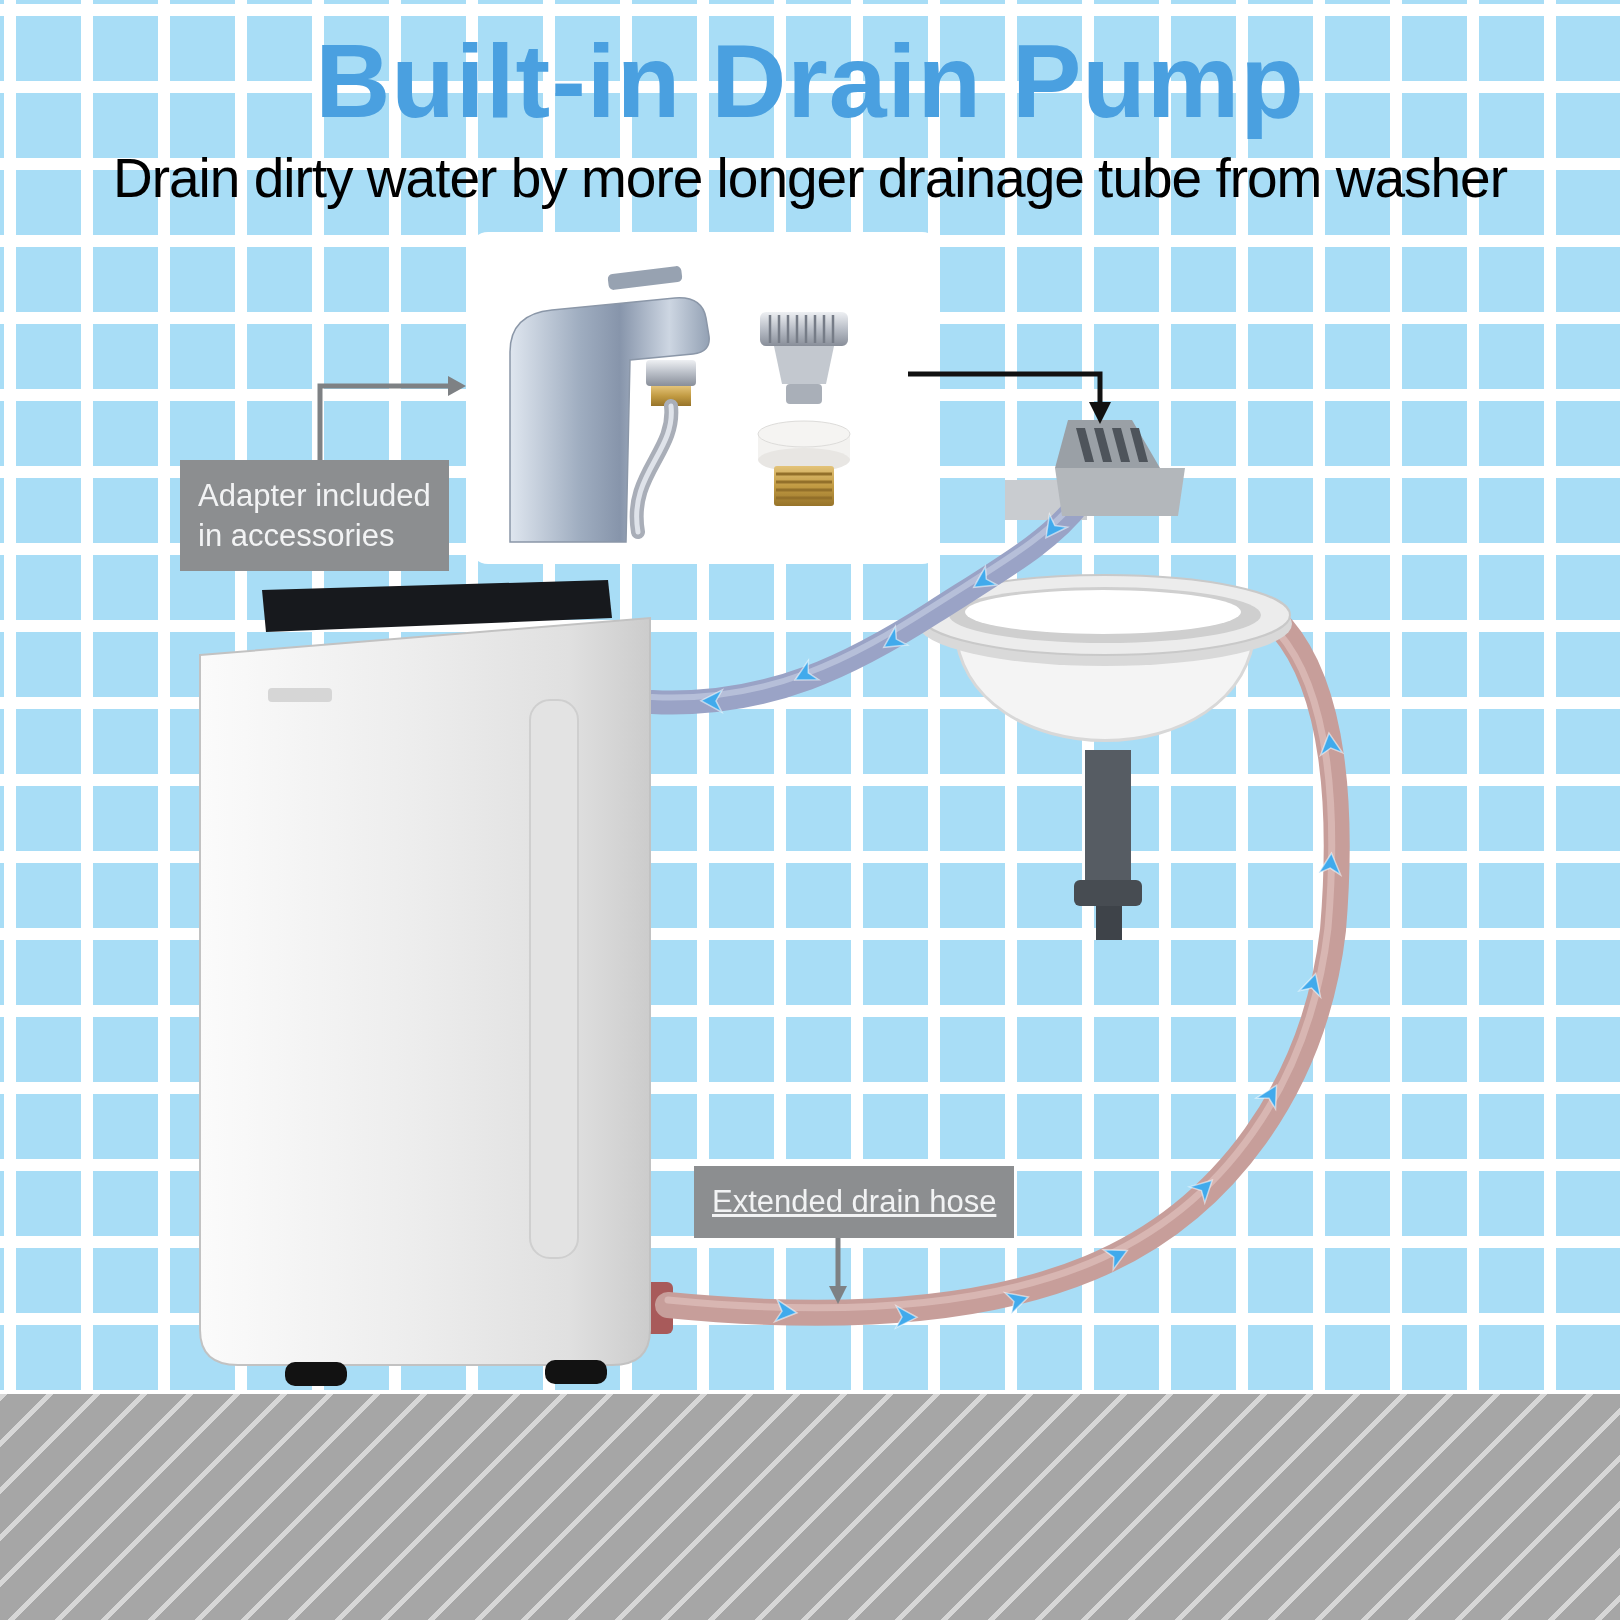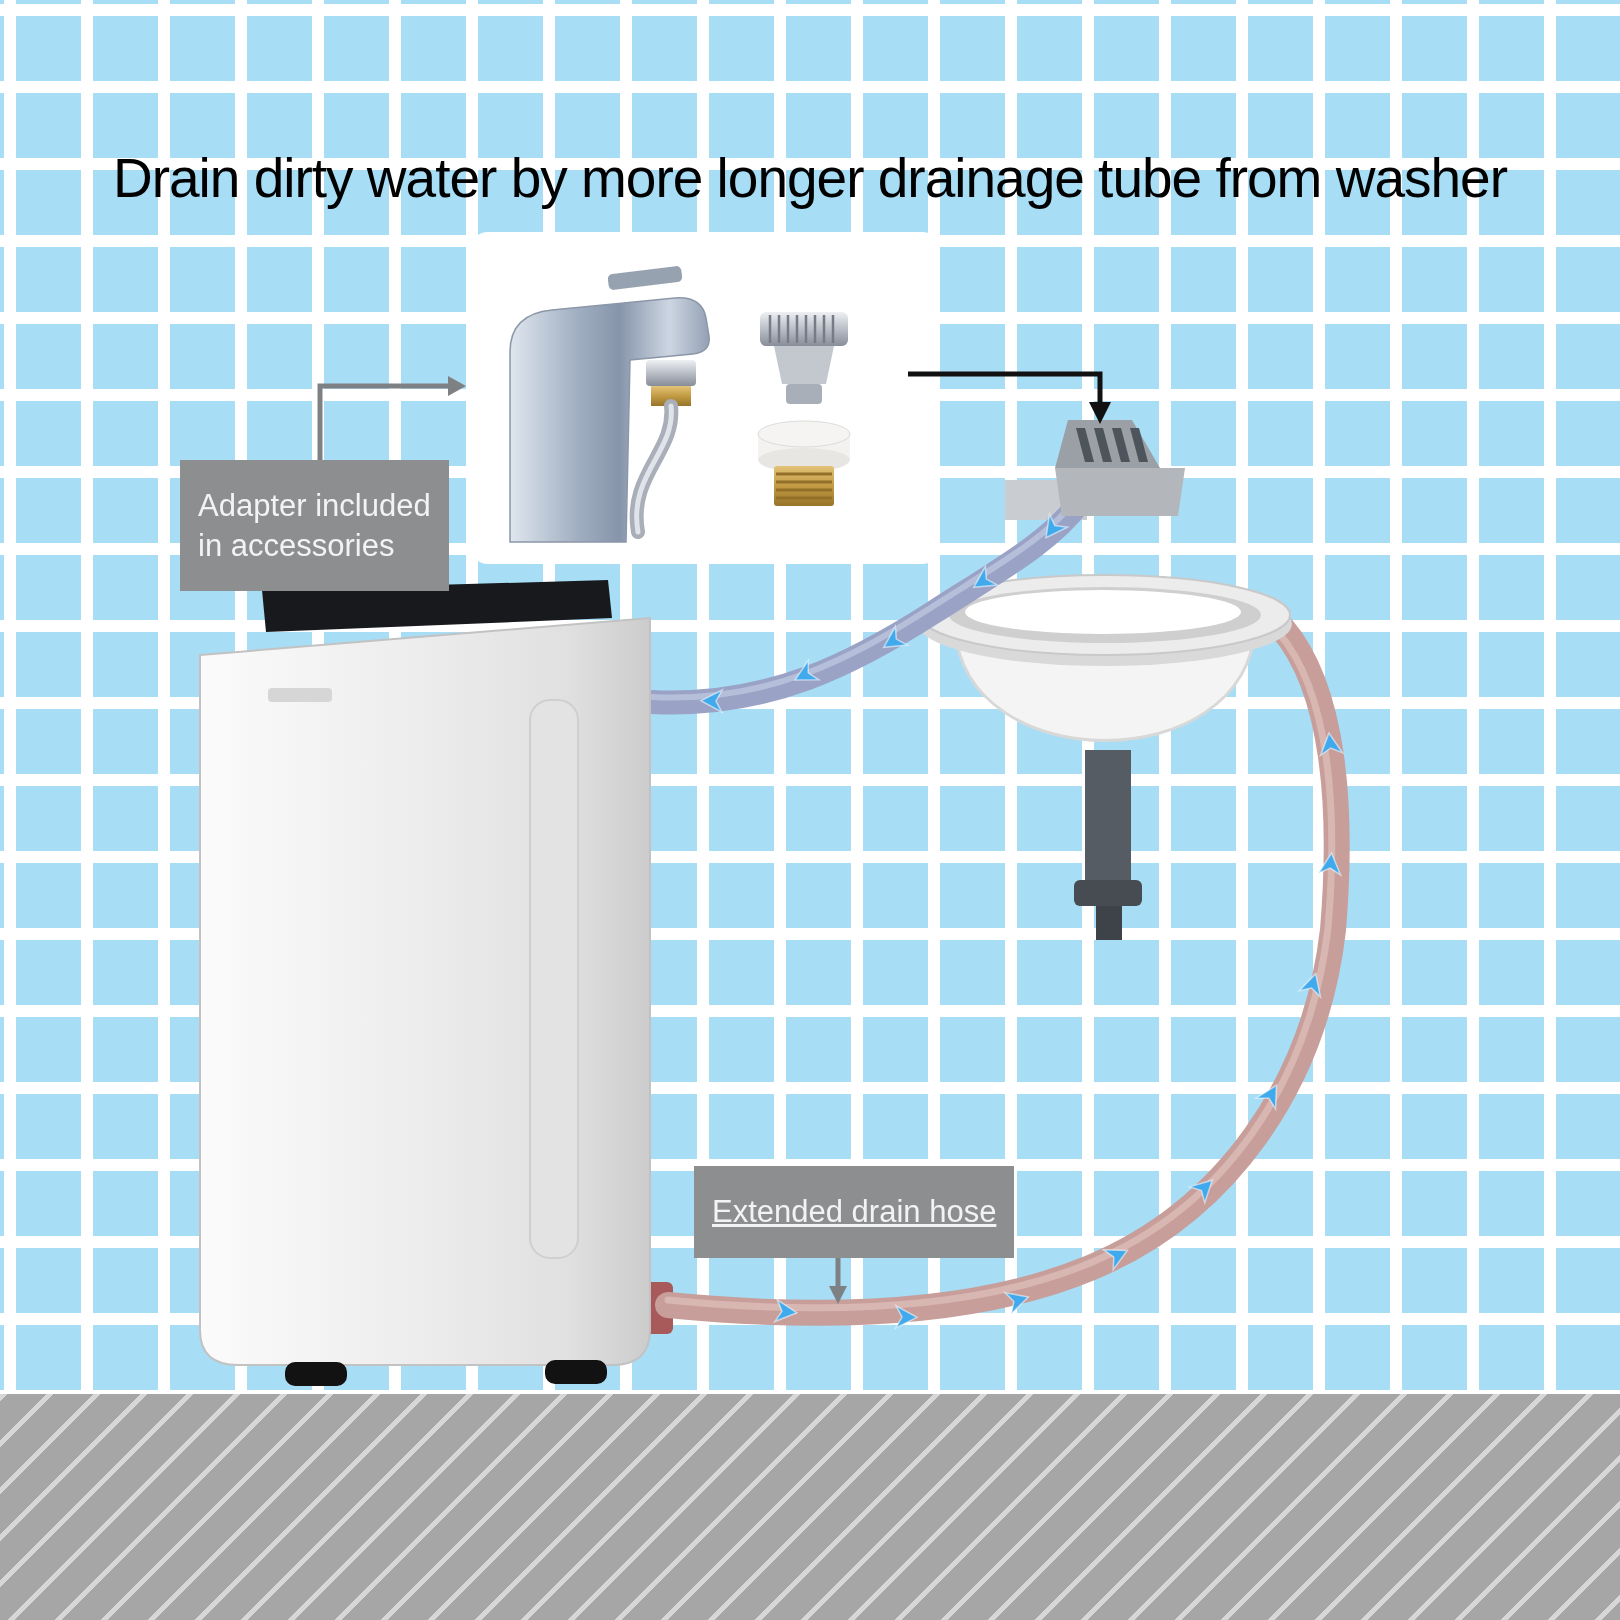--- a/index.html
+++ b/index.html
@@ -30,21 +30,21 @@
       rgba(255,255,255,.55) 0 5px, transparent 5px 33px);
   }
   .inset{
     position:absolute;left:470px;top:232px;width:470px;height:332px;
     background:#fff;border-radius:18px;
   }
   .inset svg{display:block;width:100%;height:100%;}
   .scene{position:absolute;left:0;top:0;width:1620px;height:1620px;}
   .callout{
     position:absolute;background:var(--callout-bg,#8c8e90);
-    color:#f2f3f4;font-size:31px;line-height:1.28;padding:26px 18px;
+    color:#f2f3f4;font-size:31px;line-height:1.28;padding:16px 18px;
   }
   .adapter-callout{left:180px;top:460px;}
   .hose-callout{left:694px;top:1166px;text-decoration:underline;}
   .flow-arrow{fill:var(--flow-arrow,#41aaec);stroke:rgba(255,255,255,.55);stroke-width:1.5px;}
   .inlet-tube{stroke:var(--inlet-tube,#9aa3c6);}
   .inlet-tube-hi{stroke:#bdc5dd;}
   .drain-tube{stroke:var(--drain-tube,#c79e9a);}
   .drain-tube-hi{stroke:#dcbcb8;}
   .pointer-gray{stroke:#7e8184;}
   .pointer-gray-head{fill:#7e8184;}
@@ -203,20 +203,21 @@
       <polyline class="pointer-gray" points="320,460 320,386 450,386" fill="none" stroke-width="5"></polyline>
       <polygon class="pointer-gray-head" points="448,376 448,396 466,386"></polygon>
     </g>
 
     <g>
       <line class="pointer-gray" x1="838" y1="1220" x2="838" y2="1288" stroke-width="5"></line>
       <polygon class="pointer-gray-head" points="829,1286 847,1286 838,1304"></polygon>
     </g>
   </svg>
 
+  <div class="page-title">Built-in Drain Pump</div>
   <div class="page-subtitle">Drain dirty water by more longer drainage tube  from washer</div>
 
   <div class="callout adapter-callout">
     <div>Adapter included</div>
     <div>in accessories</div>
   </div>
 
   <div class="callout hose-callout">
     <span>Extended drain hose</span>
   </div>

